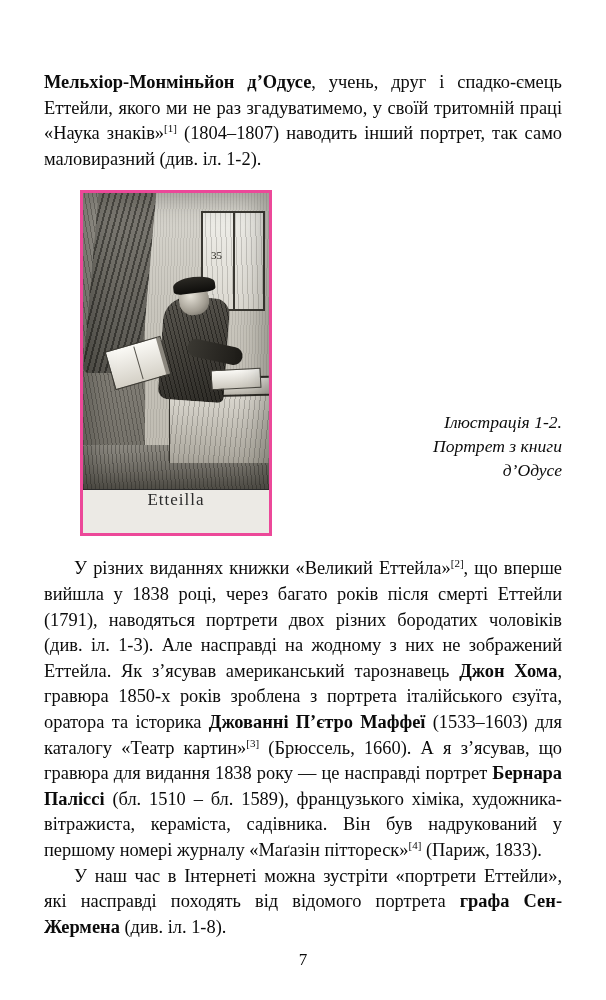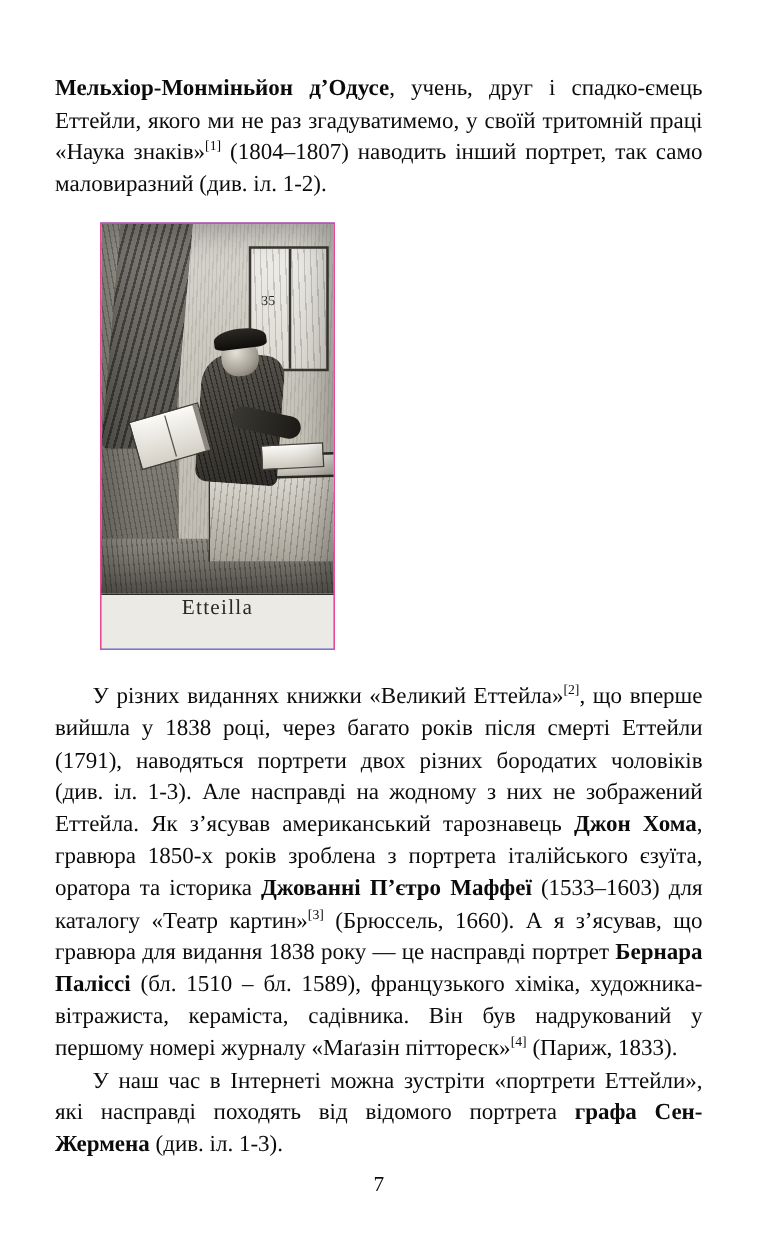--- a/index.html
+++ b/index.html
@@ -10,21 +10,21 @@
   body {
     width: 606px;
     height: 1000px;
     position: relative;
     font-family: "Liberation Serif", "DejaVu Serif", serif;
     color: #0b0b0b;
     overflow: hidden;
   }
   .page {
     position: absolute;
-    left: 0; top: 0;
+    left: 0; top: 12px;
     width: 606px;
     height: 760px;
   }
   .content {
     position: absolute;
     left: 44px;
     top: 58px;
     width: 518px;
   }
   p.para {
@@ -48,22 +48,22 @@
     position: relative;
     margin-top: 18px;
     height: 340px;
   }
   .figure {
     position: absolute;
     left: 36px;
     top: 0;
     width: 186px;
     height: 340px;
-    border: 1px solid #ec4899;
-    background: #1d4ed8;
+    border: 3px solid #ec4899;
+    background: #14b8a6;
     overflow: hidden;
   }
   .fig-inner {
     position: absolute;
     left: 0; top: 0;
     width: 186px;
     height: 296px;
     overflow: hidden;
     background: #e9e8e3;
   }
@@ -244,27 +244,32 @@
           <div class="eng-arm"></div>
           <div class="eng-book"></div>
           <div class="eng-papers"></div>
           <div class="eng-vignette"></div>
         </div>
         <div class="fig-caption-strip">
           <span>Etteilla</span>
         </div>
       </div>
 
+      <div class="fig-side-caption">
+        <div>Ілюстрація 1-2.</div>
+        <div>Портрет з книги</div>
+        <div>д’Одусе</div>
+      </div>
     </div>
 
     <div class="body-text">
       <p class="para">
         <span>У різних виданнях книжки «Великий Еттейла»</span><sup>[2]</sup><span>, що вперше вийшла у 1838 році, через багато років після смерті Еттейли (1791), наводяться портрети двох різних бородатих чоловіків (див. іл. 1-3). Але насправді на жодному з них не зображений Еттейла. Як з’ясував американський тарознавець </span><span class="bold">Джон Хома</span><span>, гравюра 1850-х років зроблена з портрета італійського єзуїта, оратора та історика </span><span class="bold">Джованні П’єтро Маффеї</span><span> (1533–1603) для каталогу «Театр картин»</span><sup>[3]</sup><span> (Брюссель, 1660). А я з’ясував, що гравюра для видання 1838 року — це насправді портрет </span><span class="bold">Бернара Паліссі</span><span> (бл. 1510 – бл. 1589), французького хіміка, художника-вітражиста, кераміста, садівника. Він був надрукований у першому номері журналу «Маґазін піттореск»</span><sup>[4]</sup><span> (Париж, 1833).</span>
       </p>
 
       <p class="para">
-        <span>У наш час в Інтернеті можна зустріти «портрети Еттейли», які насправді походять від відомого портрета </span><span class="bold">графа Сен-Жермена</span><span> (див. іл. 1-3).</span>
+        <span>У наш час в Інтернеті можна зустріти «портрети Еттейли», які насправді походять від відомого портрета </span><span class="bold">графа Сен-Жермена</span><span> (див. іл. 1-8).</span>
       </p>
     </div>
   </div>
 
   <div class="folio">7</div>
 </div>
 
 </body></html>

